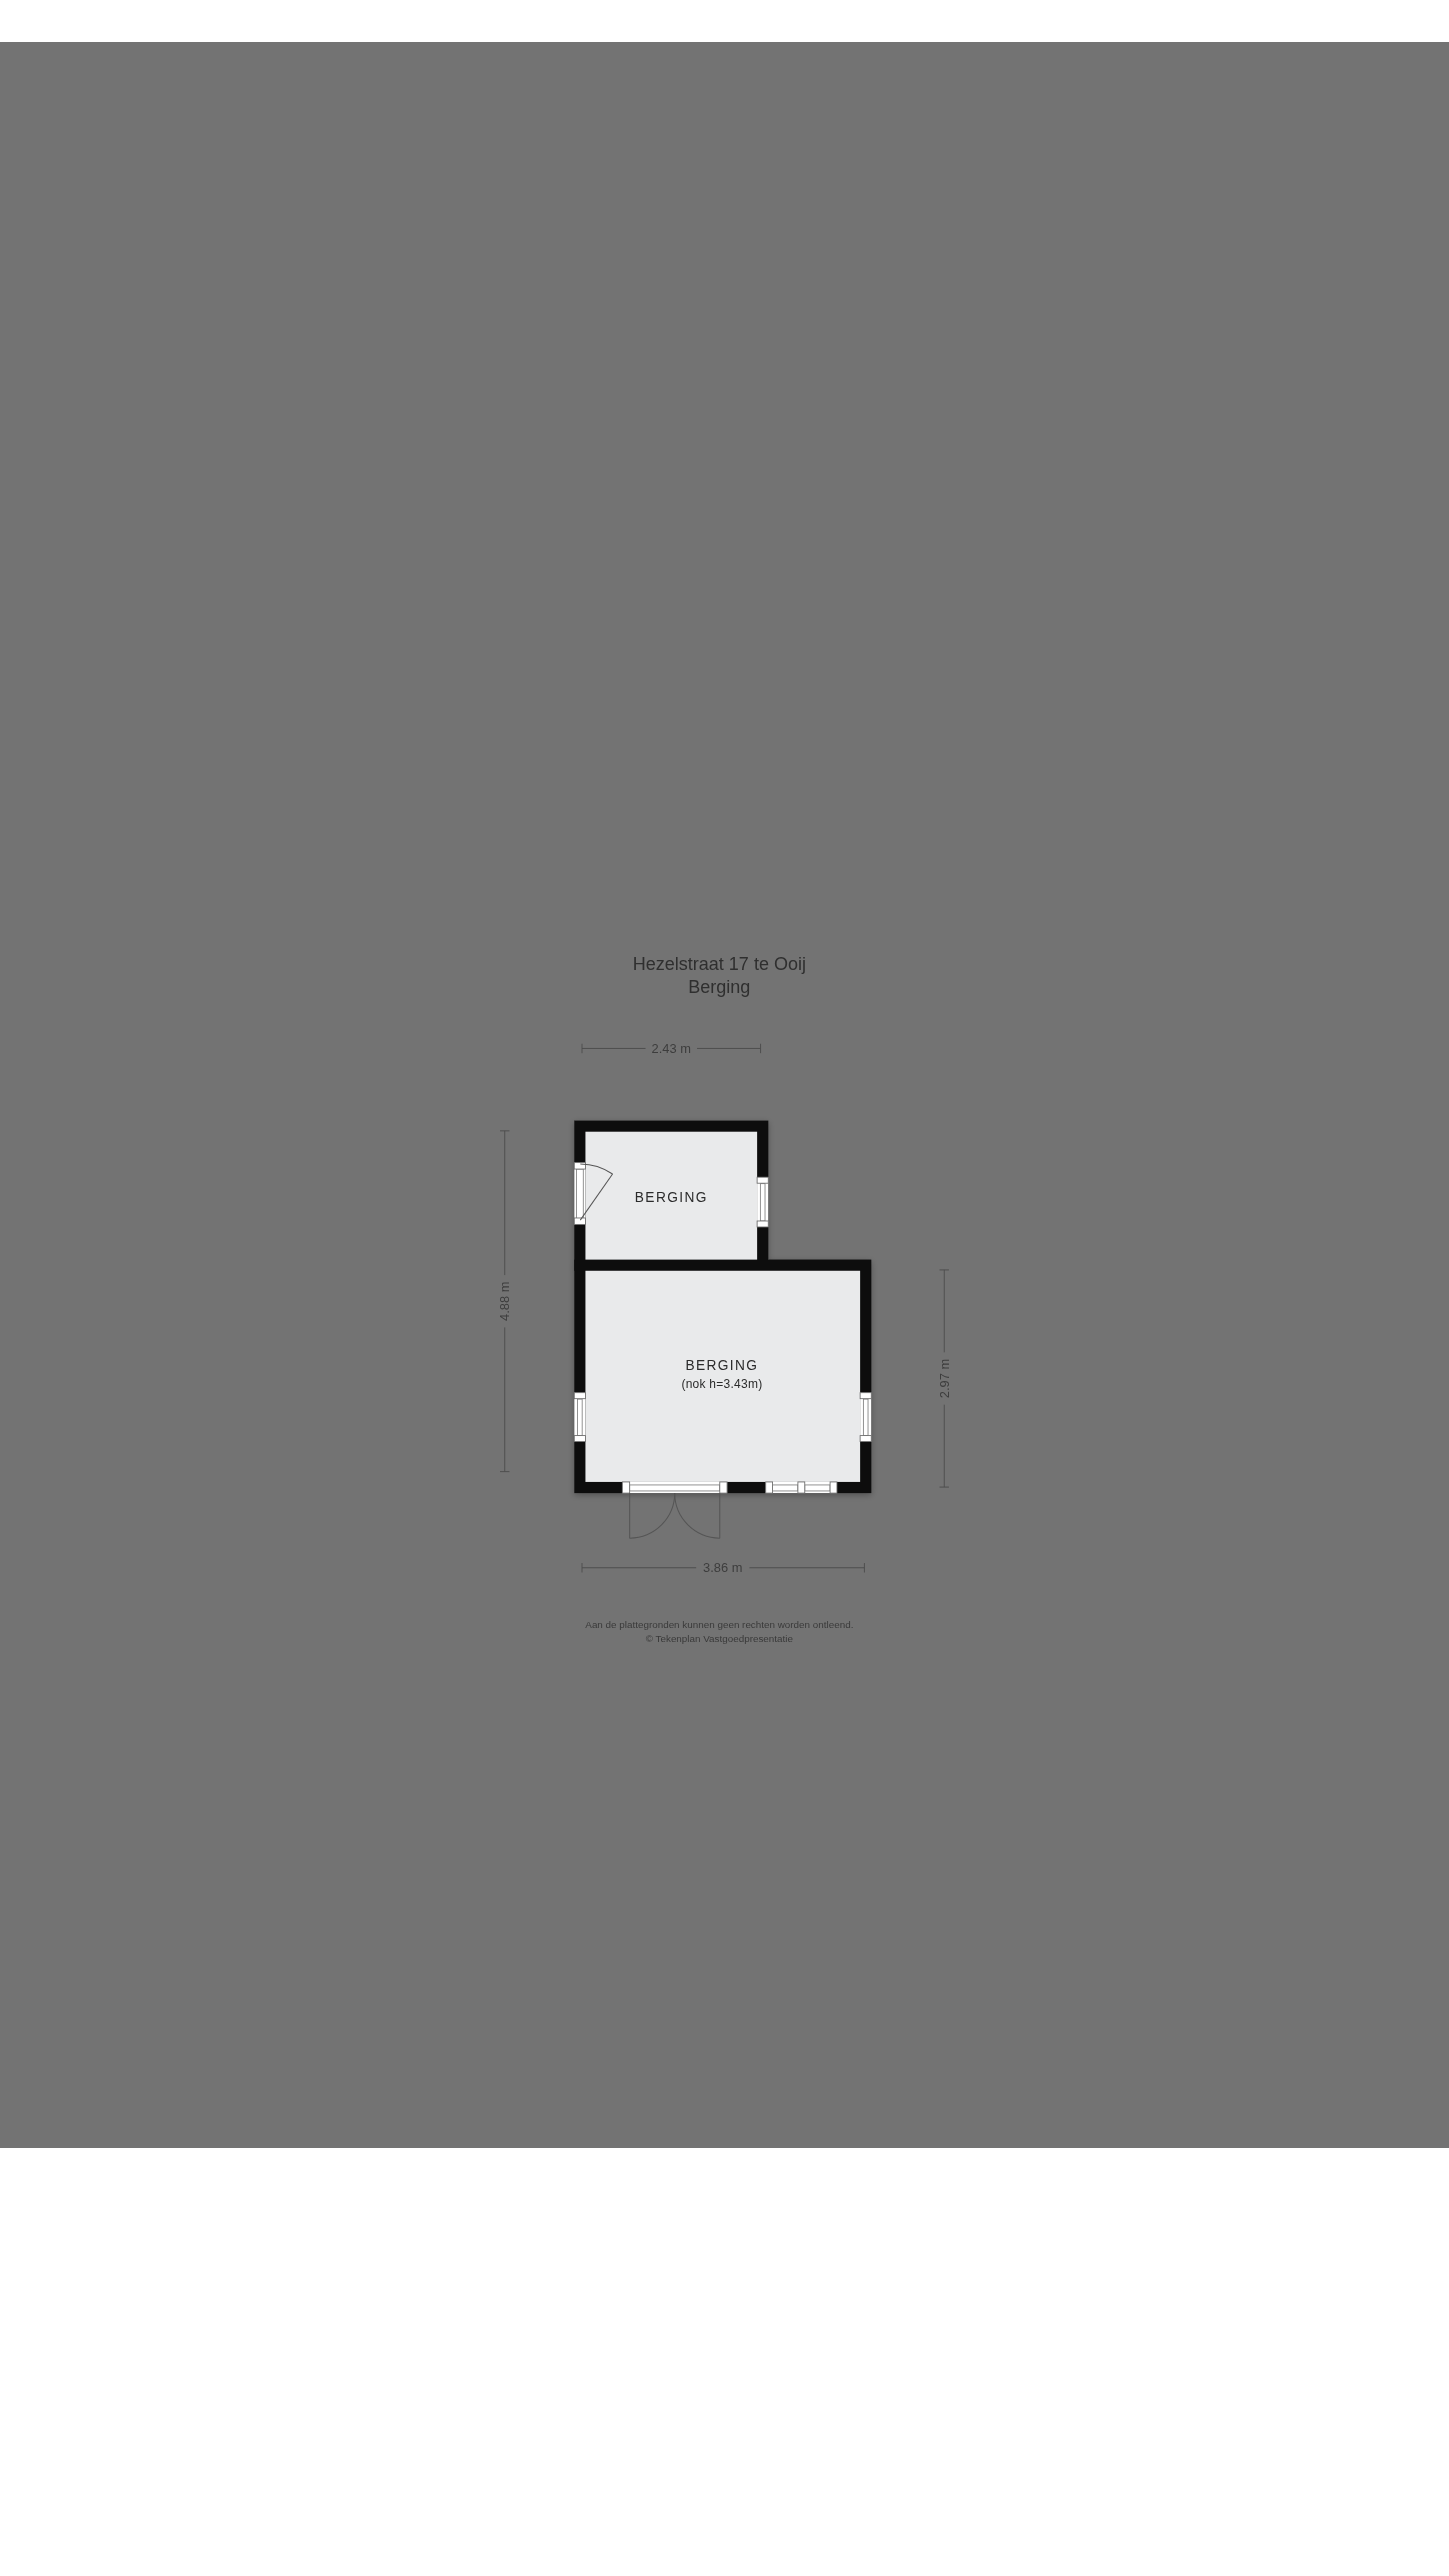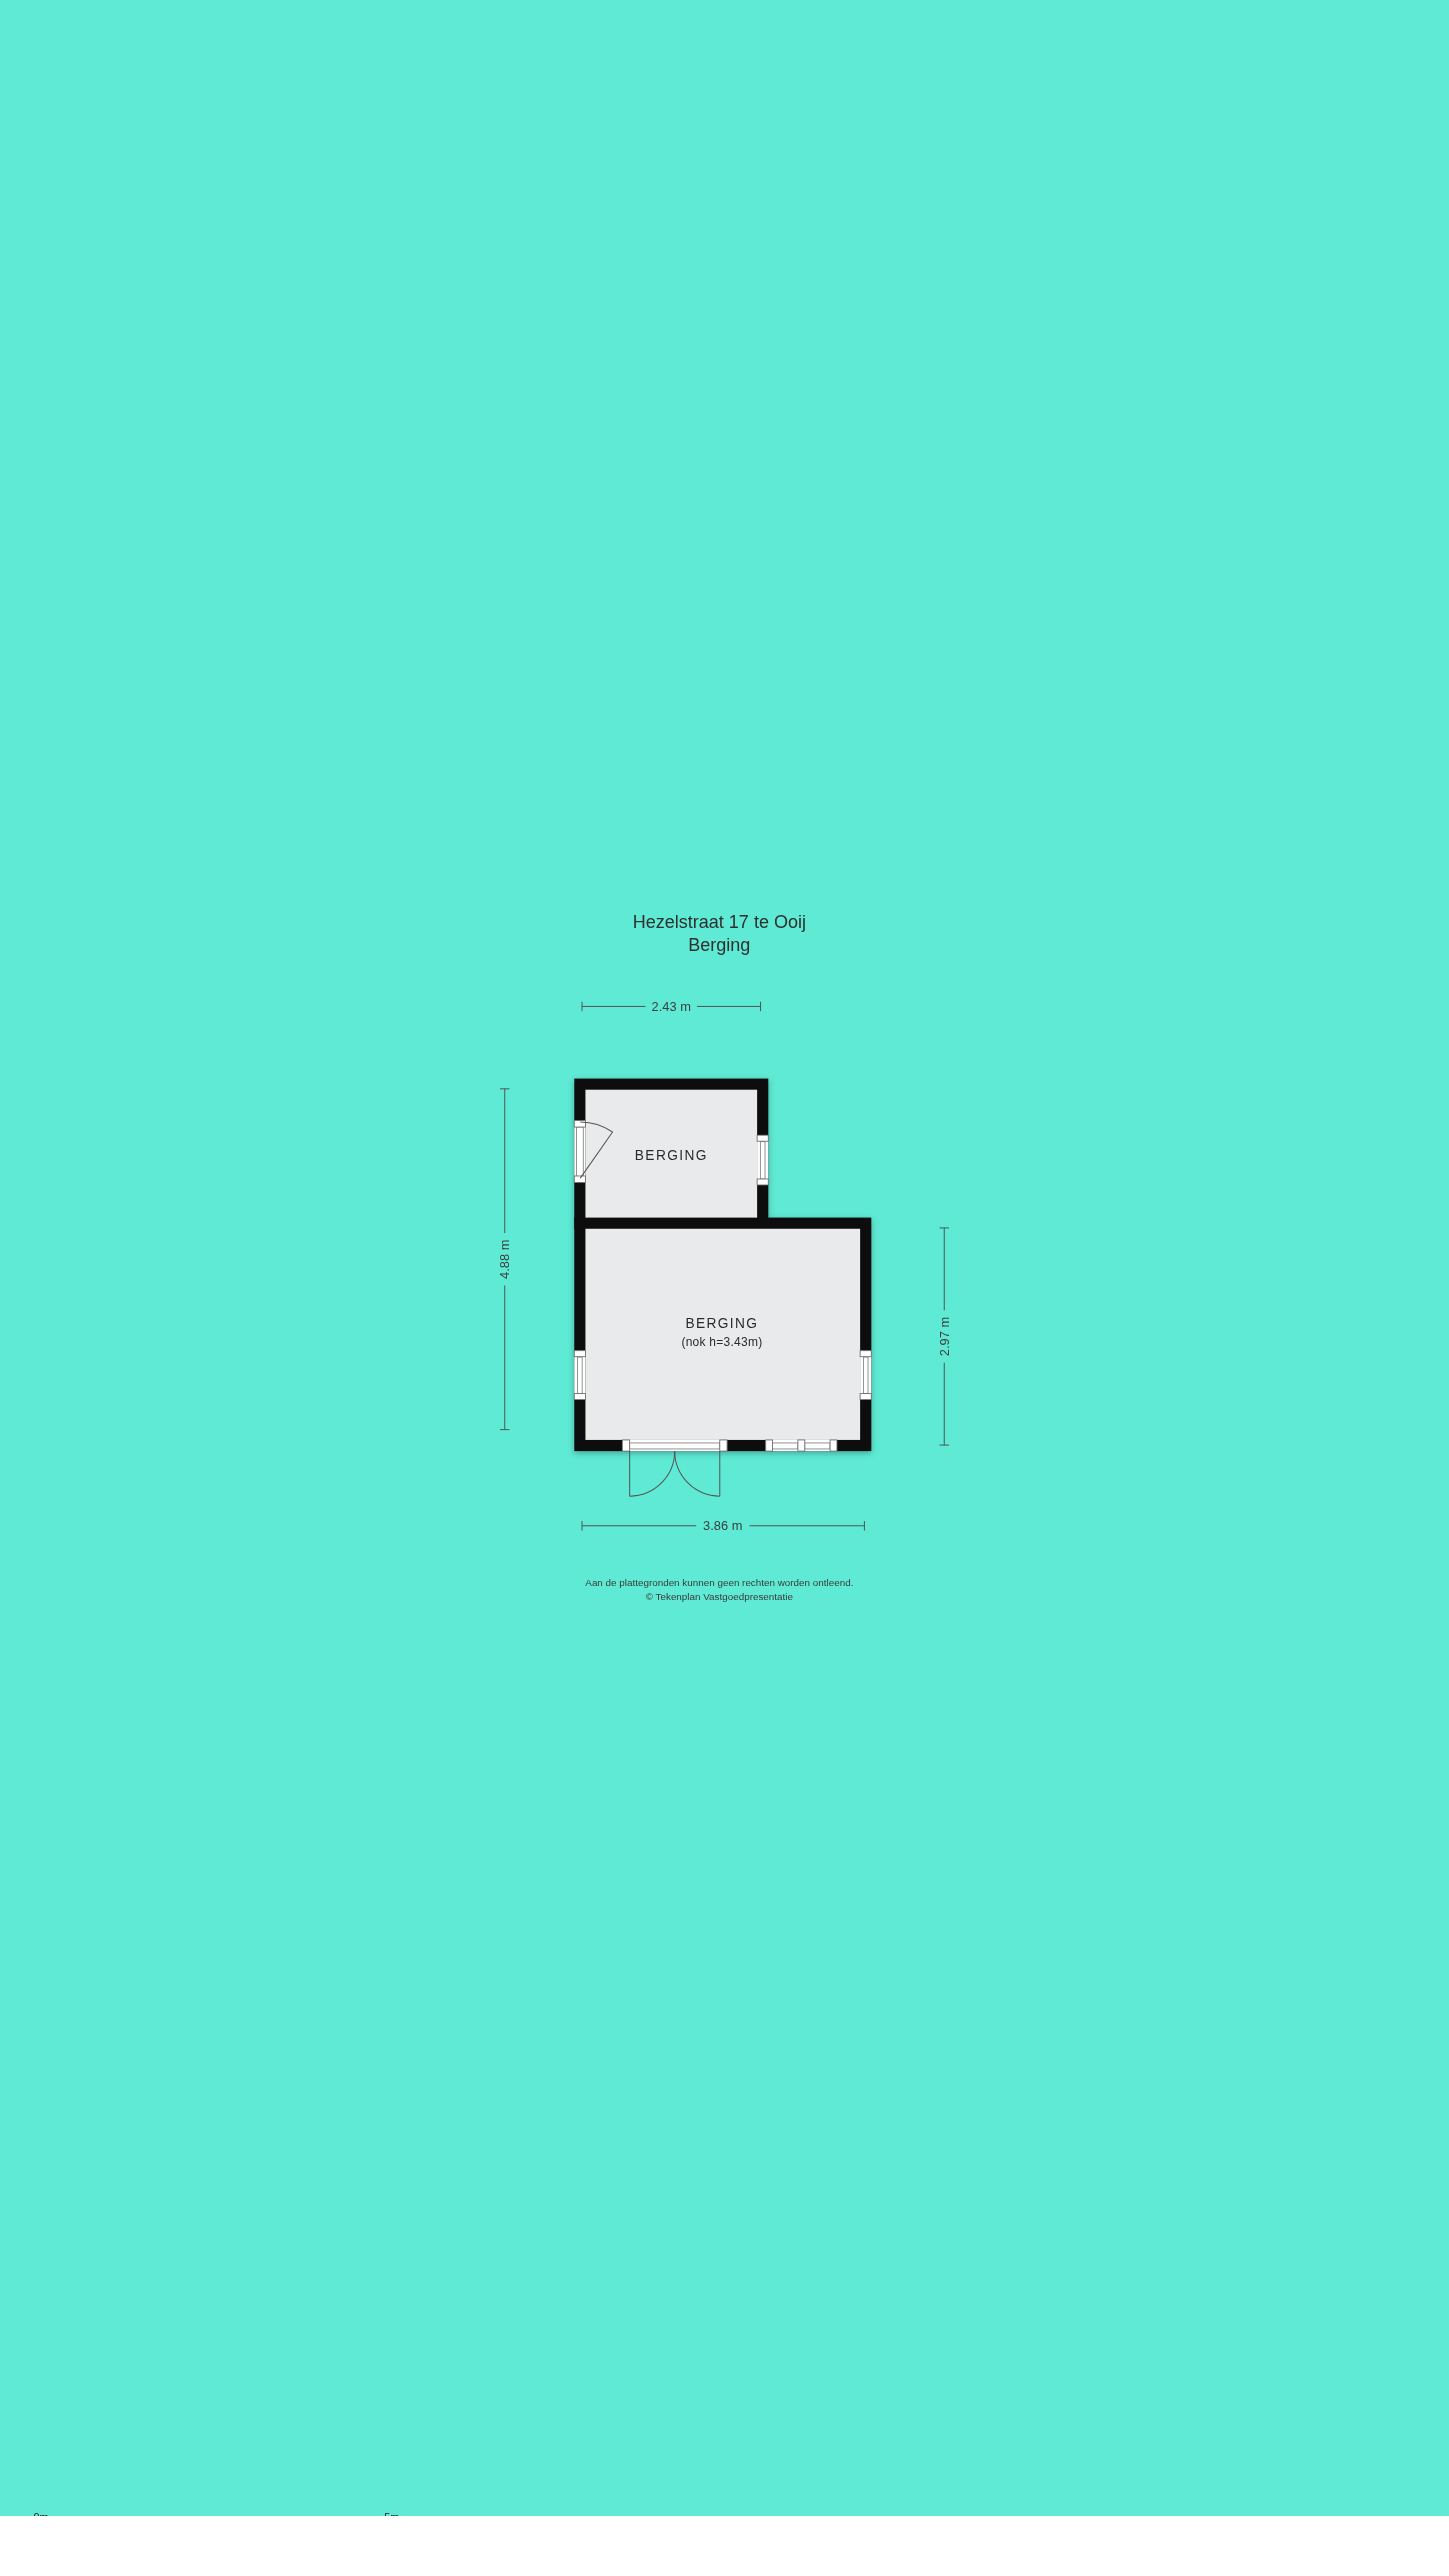--- a/index.html
+++ b/index.html
@@ -1,22 +1,23 @@
 <!DOCTYPE html>
 <html style="font-size:13.7px"><head>
 <meta charset="utf-8">
 <style>
   html, body { margin: 0; padding: 0; background: #ffffff; }
   #page {
     position: relative;
     width: 1449px;
-    height: 2516px;
-    background: #5eead4;
+    height: 2106px;
+    background: #737373;
     overflow: hidden;
     font-family: "Liberation Sans", sans-serif;
+    margin-top: 42px;
   }
   svg { position: absolute; left: 0; top: 0; }
   text {
     font-family: "Liberation Sans", sans-serif;
     fill: #333333;
   }
   .title-text   { font-size: 21px; fill: #2f2f2f; }
   .room-label   { font-size: 16px; letter-spacing: 1.6px; fill: #2b2b2b; }
   .room-sub     { font-size: 14px; letter-spacing: 0.3px; fill: #2b2b2b; }
   .dim-text     { font-size: 15px; fill: #3d3d3d; }

